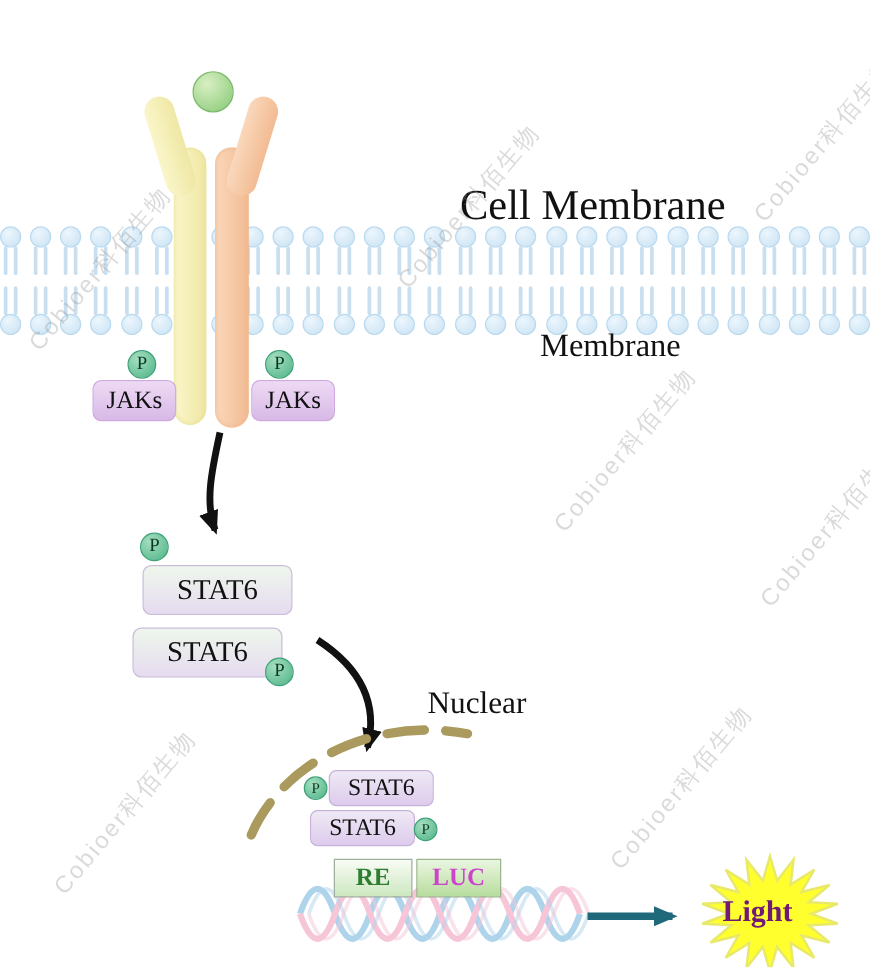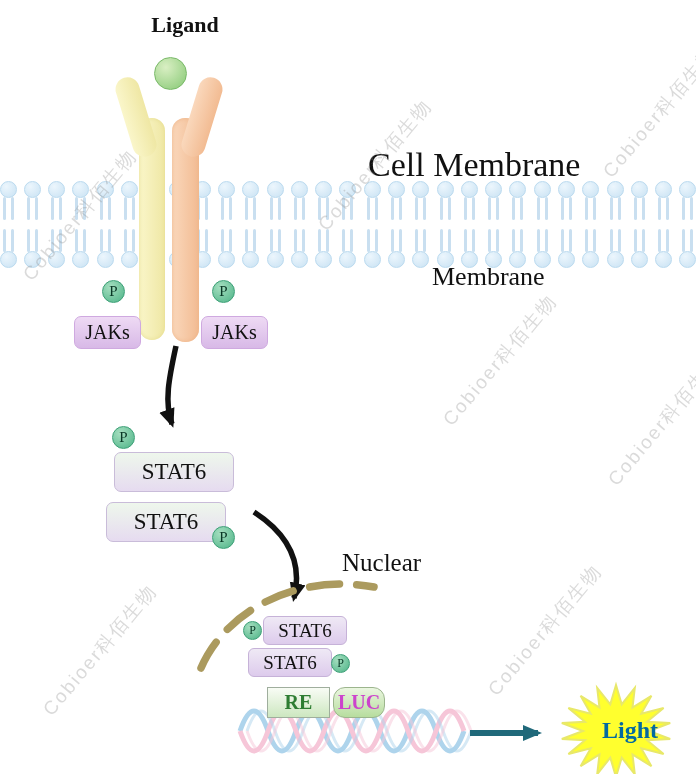--- a/index.html
+++ b/index.html
@@ -7,21 +7,21 @@
     position:relative; width:696px; height:774px; background:#ffffff;
     overflow:hidden; font-family:"Liberation Serif", serif; color:#111;
   }
 
   
   .lbl { position:absolute; z-index:6; white-space:nowrap; }
   .lbl-ligand   { left:130px; top:12px;  width:110px; text-align:center; font-size:22px; font-weight:bold; }
   .lbl-membrane { left:368px; top:146px; font-size:34px; }
   .lbl-cytoplasm{ left:432px; top:262px; font-size:26px; }
   .lbl-nuclear  { left:342px; top:549px; font-size:25px; }
-  .lbl-light    { left:588px; top:717px; width:84px; text-align:center; font-size:24px; font-weight:bold; color:#0369a1; z-index:7; }
+  .lbl-light    { left:564px; top:717px; width:84px; text-align:center; font-size:24px; font-weight:bold; color:#701a75; z-index:7; }
 
   
   .lipid-row { position:absolute; left:-4px; right:-4px; display:flex; justify-content:space-between; z-index:1; }
   .lipid { display:flex; flex-direction:column; align-items:center; width:24px; }
   .lipid .head {
     width:17px; height:17px; border-radius:50%; box-sizing:border-box;
     background:radial-gradient(circle at 35% 30%, #ecf6fd, #c9e2f3);
     border:1px solid #badaef;
   }
   .lipid .tails { display:flex; gap:5px; height:23px; margin-top:-1px; }
@@ -44,34 +44,34 @@
   .ligand-ball {
     position:absolute; left:154px; top:57px; width:33px; height:33px; border-radius:50%; z-index:3;
     background:radial-gradient(circle at 35% 30%, #d9efc3, #86c874);
     border:1px solid #79b968; box-sizing:border-box;
   }
 
   
   .mol-box { position:absolute; z-index:5; display:flex; align-items:center; justify-content:center;
     box-sizing:border-box; border-radius:7px; }
   .jak { width:67px; height:33px; font-size:20px;
-    background:linear-gradient(180deg,#eedaf4,#d8b9e7); border:1px solid #cfa9e0;margin-top:12px; }
+    background:linear-gradient(180deg,#eedaf4,#d8b9e7); border:1px solid #cfa9e0; }
   .jak-left  { left:74px;  top:304px; }
   .jak-right { left:201px; top:304px; }
   .stat6-big { width:120px; height:40px; font-size:23px;
     background:linear-gradient(180deg,#eef7ec 0%,#e6dbf0 100%); border:1px solid #c9bcd9; }
   .stat6-a { left:114px; top:452px; }
   .stat6-b { left:106px; top:502px; }
   .stat6-small { width:84px; height:29px; font-size:19px; border-radius:6px;
     background:linear-gradient(180deg,#efe9f5,#ddcbec); border:1px solid #c6b2d8; }
   .stat6-n1 { left:263px; top:616px; }
   .stat6-n2 { left:248px; top:648px; }
   .re-box  { left:267px; top:687px; width:63px; height:31px; border-radius:0; font-size:20px; font-weight:600;
     color:#2e7d32; background:linear-gradient(180deg,#f8fcf5,#cde7c0); border:1px solid #9fae9d; }
-  .luc-box { left:333px; top:687px; width:52px; height:31px; border-radius:12px; font-size:20px; font-weight:600;
+  .luc-box { left:333px; top:687px; width:68px; height:31px; border-radius:0; font-size:20px; font-weight:600;
     color:#cc44cc; background:linear-gradient(180deg,#eaf6e0,#b7dd9e); border:1px solid #9cb58d;text-align:center; }
 
   
   .p-badge { position:absolute; z-index:6; width:23px; height:23px; border-radius:50%;
     display:flex; align-items:center; justify-content:center; font-size:15px; color:#093826;
     background:radial-gradient(circle at 35% 30%, #a6dfc0, #4db387);
     border:1px solid #3da077; box-sizing:border-box; }
   .p-badge.small { width:19px; height:19px; font-size:12px; }
   .p-jak-left  { left:102px; top:280px; }
   .p-jak-right { left:212px; top:280px; }
@@ -579,21 +579,20 @@
   <div class="p-badge p-stat6-b">
       <span>P</span>
     </div>
   <div class="p-badge small p-nuc-1">
       <span>P</span>
     </div>
   <div class="p-badge small p-nuc-2">
       <span>P</span>
     </div>
 
-  <div class="lbl lbl-ligand">Ligand</div>
   <div class="lbl lbl-membrane">Cell Membrane</div>
   <div class="lbl lbl-cytoplasm">Membrane</div>
   <div class="lbl lbl-nuclear">Nuclear</div>
   <div class="lbl lbl-light">Light</div>
 
   <div class="wm" style="left:80px;  top:215px;">Cobioer科佰生物</div>
   <div class="wm" style="left:375px; top:165px;">Cobioer科佰生物</div>
   <div class="wm" style="left:660px; top:112px;">Cobioer科佰生物</div>
   <div class="wm" style="left:500px; top:360px;">Cobioer科佰生物</div>
   <div class="wm" style="left:100px; top:650px;">Cobioer科佰生物</div>

